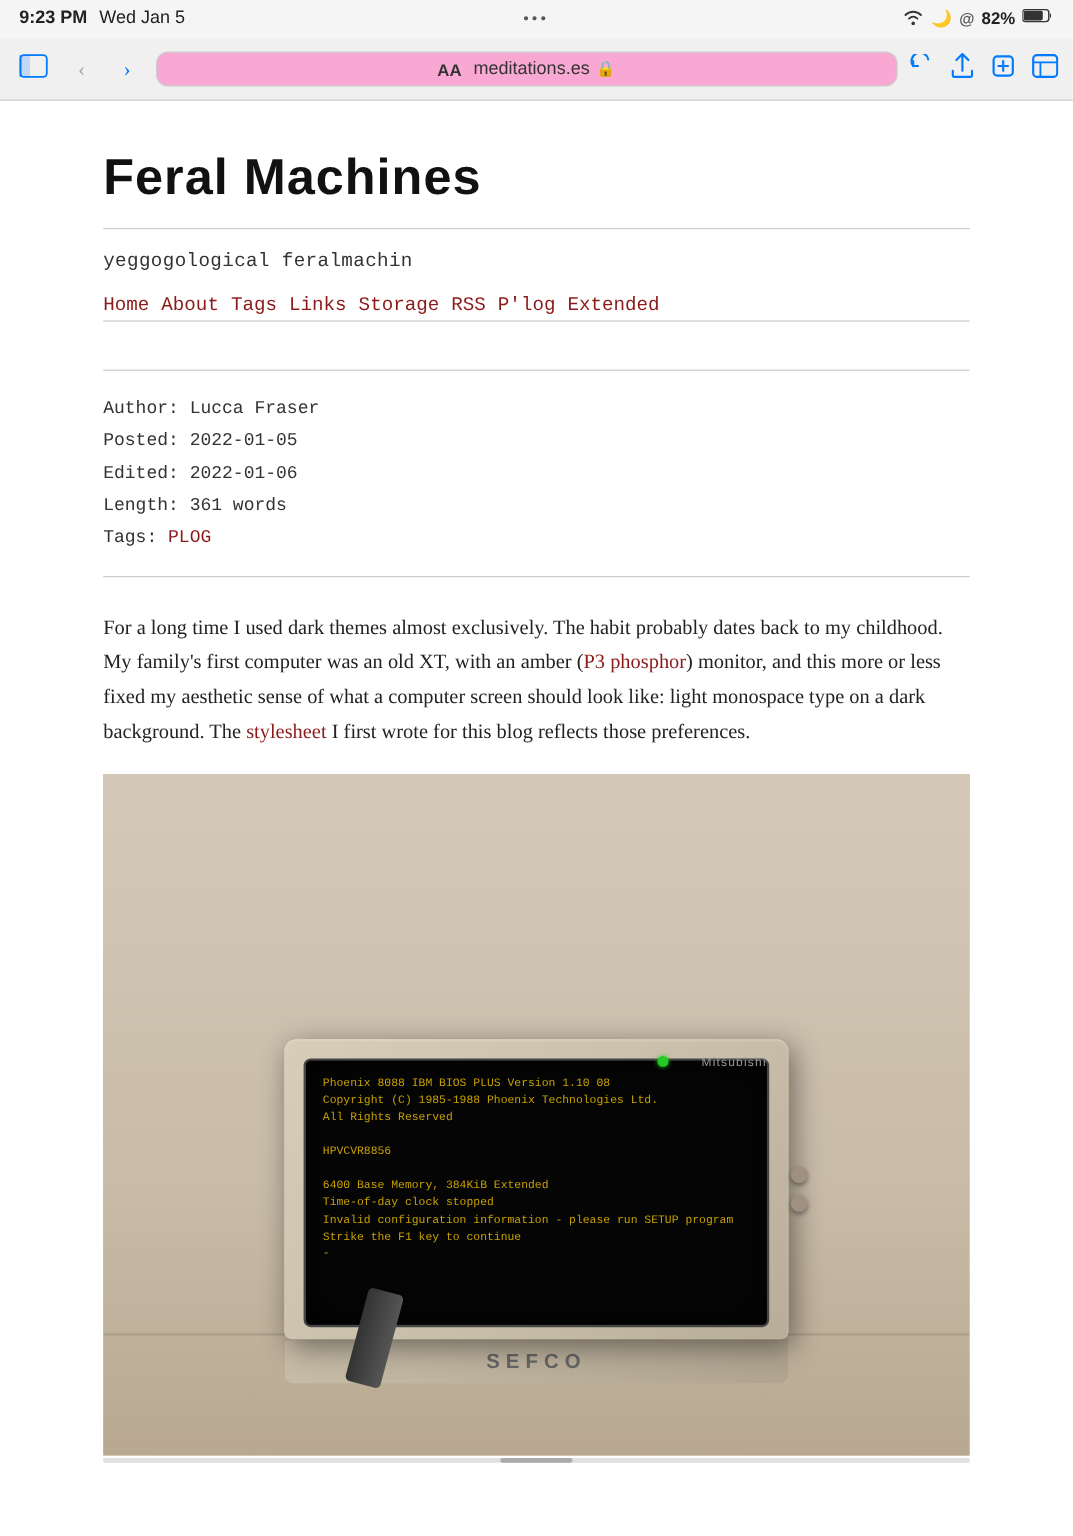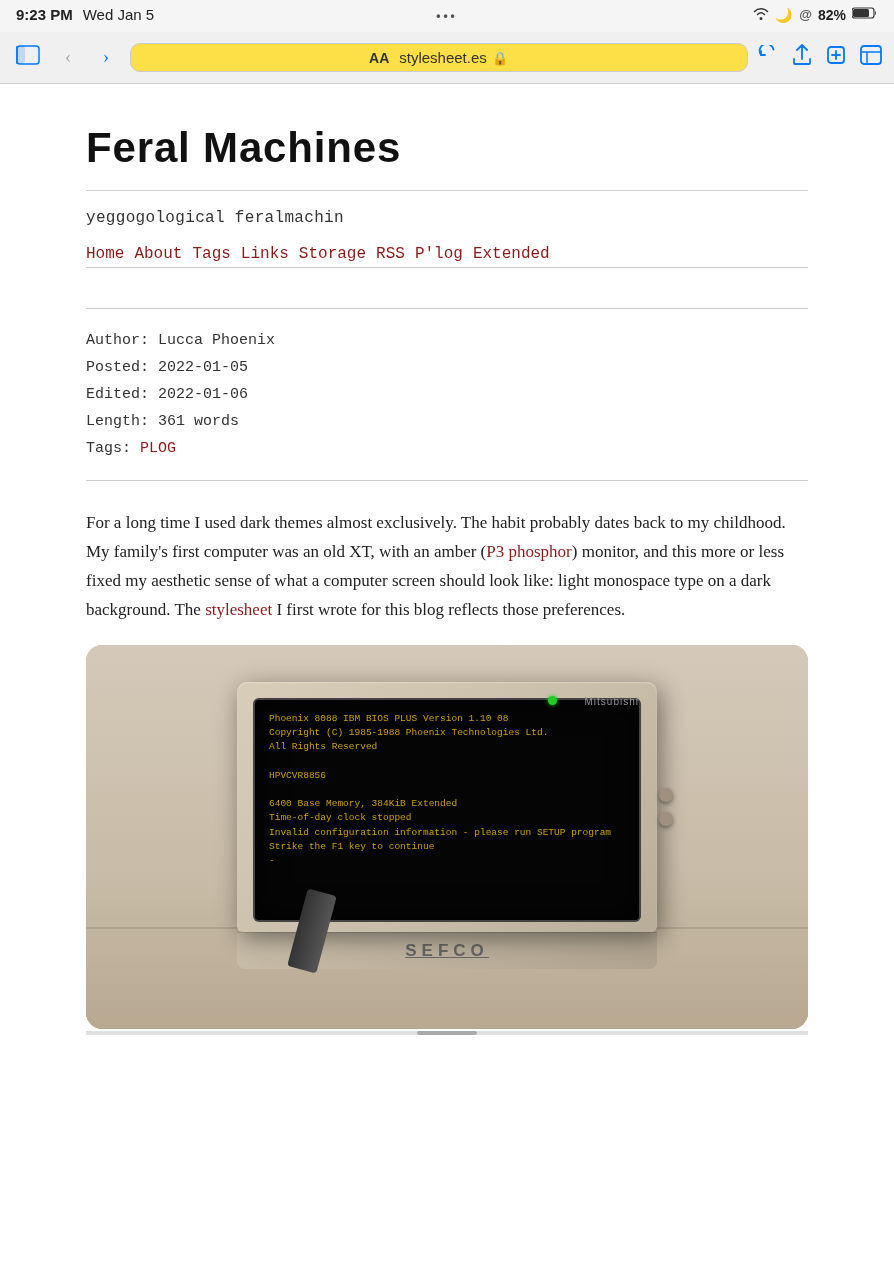--- a/index.html
+++ b/index.html
@@ -52,26 +52,26 @@
     }
     .browser-nav-btn {
       font-size: 18px;
       color: #007aff;
       cursor: pointer;
       width: 28px; text-align: center;
     }
     .browser-nav-btn.disabled { color: #aaa; }
     .browser-address-bar {
       flex: 1;
-      background: #fde047;
+      background: #f9a8d4;
       border: 1px solid #ccc;
       border-radius: 10px;
       padding: 5px 12px;
       display: flex;
-      align-items: flex-end;
+      align-items: center;
       justify-content: center;
       gap: 6px;
       font-family: -apple-system, BlinkMacSystemFont, sans-serif;
       font-size: 15px;
       color: #333;
     }
     .browser-address-text { font-weight: 400; }
     .lock-icon { font-size: 13px; color: #666; }
     .browser-actions {
       display: flex; gap: 14px; align-items: center;
@@ -176,24 +176,24 @@
       color: #222;
     }
 
     .post-body p { margin-bottom: 20px; }
 
     .post-body a { color: #8b1a1a; text-decoration: none; }
 
     
     .computer-img-container {
       width: 100%;
-      height: 384px;
+      height: 568px;
       background: linear-gradient(160deg, #c8b89a 0%, #b8a888 30%, #d4c4a8 60%, #c0aa88 100%);
       position: relative;
-      border-radius: 16px;
+      border-radius: 0;
       overflow: hidden;
       display: flex;
       align-items: center;
       justify-content: center;
     }
 
     
     .scroll-indicator {
       width: 100%;
       height: 4px;
@@ -248,21 +248,21 @@
     <svg width="24" height="20" viewBox="0 0 24 20">
       <rect x="1" y="1" width="22" height="18" rx="3" stroke="#007aff" stroke-width="1.5" fill="none"></rect>
       <rect x="1" y="1" width="8" height="18" rx="3" fill="#007aff" opacity="0.2"></rect>
       <line x1="1" y1="1" x2="1" y2="19" stroke="#007aff" stroke-width="1.5"></line>
     </svg>
   </span>
   <span class="browser-nav-btn disabled">‹</span>
   <span class="browser-nav-btn">›</span>
   <div class="browser-address-bar">
     <span class="aa-text">AA</span>
-    <span class="browser-address-text">stylesheet.es</span>
+    <span class="browser-address-text">meditations.es</span>
     <span class="lock-icon">🔒</span>
   </div>
   <div class="browser-actions">
     <span class="browser-action-btn">
       <svg width="20" height="20" viewBox="0 0 20 20" fill="none">
         <path d="M15.5 4.5A7 7 0 103 10" stroke="#007aff" stroke-width="1.8" stroke-linecap="round"></path>
         <path d="M3 6v4h4" stroke="#007aff" stroke-width="1.8" stroke-linecap="round" stroke-linejoin="round"></path>
       </svg>
     </span>
     <span class="browser-action-btn">
@@ -304,21 +304,21 @@
     <a>P'log</a>
     <a>Extended</a>
   </nav>
   <hr class="nav-divider">
 
   <hr class="post-title-divider">
 
   <div class="post-meta">
     <div>
       <span>Author:</span>
-      <span>Lucca Phoenix</span>
+      <span>Lucca Fraser</span>
     </div>
     <div>
       <span>Posted:</span>
       <span>2022-01-05</span>
     </div>
     <div>
       <span>Edited:</span>
       <span>2022-01-06</span>
     </div>
     <div>
@@ -366,21 +366,21 @@
 -</div>
         </div>
 
         <div style="position:absolute;right:-16px;top:50%;transform:translateY(-50%);display:flex;flex-direction:column;gap:10px;">
           <div style="width:14px;height:14px;background:#a09080;border-radius:50%;box-shadow:0 2px 4px rgba(0,0,0,0.4);"></div>
           <div style="width:14px;height:14px;background:#a09080;border-radius:50%;box-shadow:0 2px 4px rgba(0,0,0,0.4);"></div>
         </div>
       </div>
 
       <div style="background:linear-gradient(135deg,#c8bda8 0%,#b0a490 100%);border-radius:0 0 8px 8px;padding:8px 18px;text-align:center;border-top:1px solid rgba(0,0,0,0.1);">
-        <span style="font-family:'Arial Black',sans-serif;font-size:17px;font-weight:900;color:#666;letter-spacing:5px;text-decoration:underline;">SEFCO</span>
+        <span style="font-family:'Arial Black',sans-serif;font-size:17px;font-weight:900;color:#666;letter-spacing:5px;">SEFCO</span>
       </div>
     </div>
 
     <div style="position:absolute;bottom:58px;left:calc(50% - 150px);width:30px;height:80px;background:linear-gradient(90deg,#333,#555);border-radius:4px;transform:rotate(15deg);"></div>
   </div>
 
   <div class="scroll-indicator">
     <div class="scroll-thumb"></div>
   </div>
 

